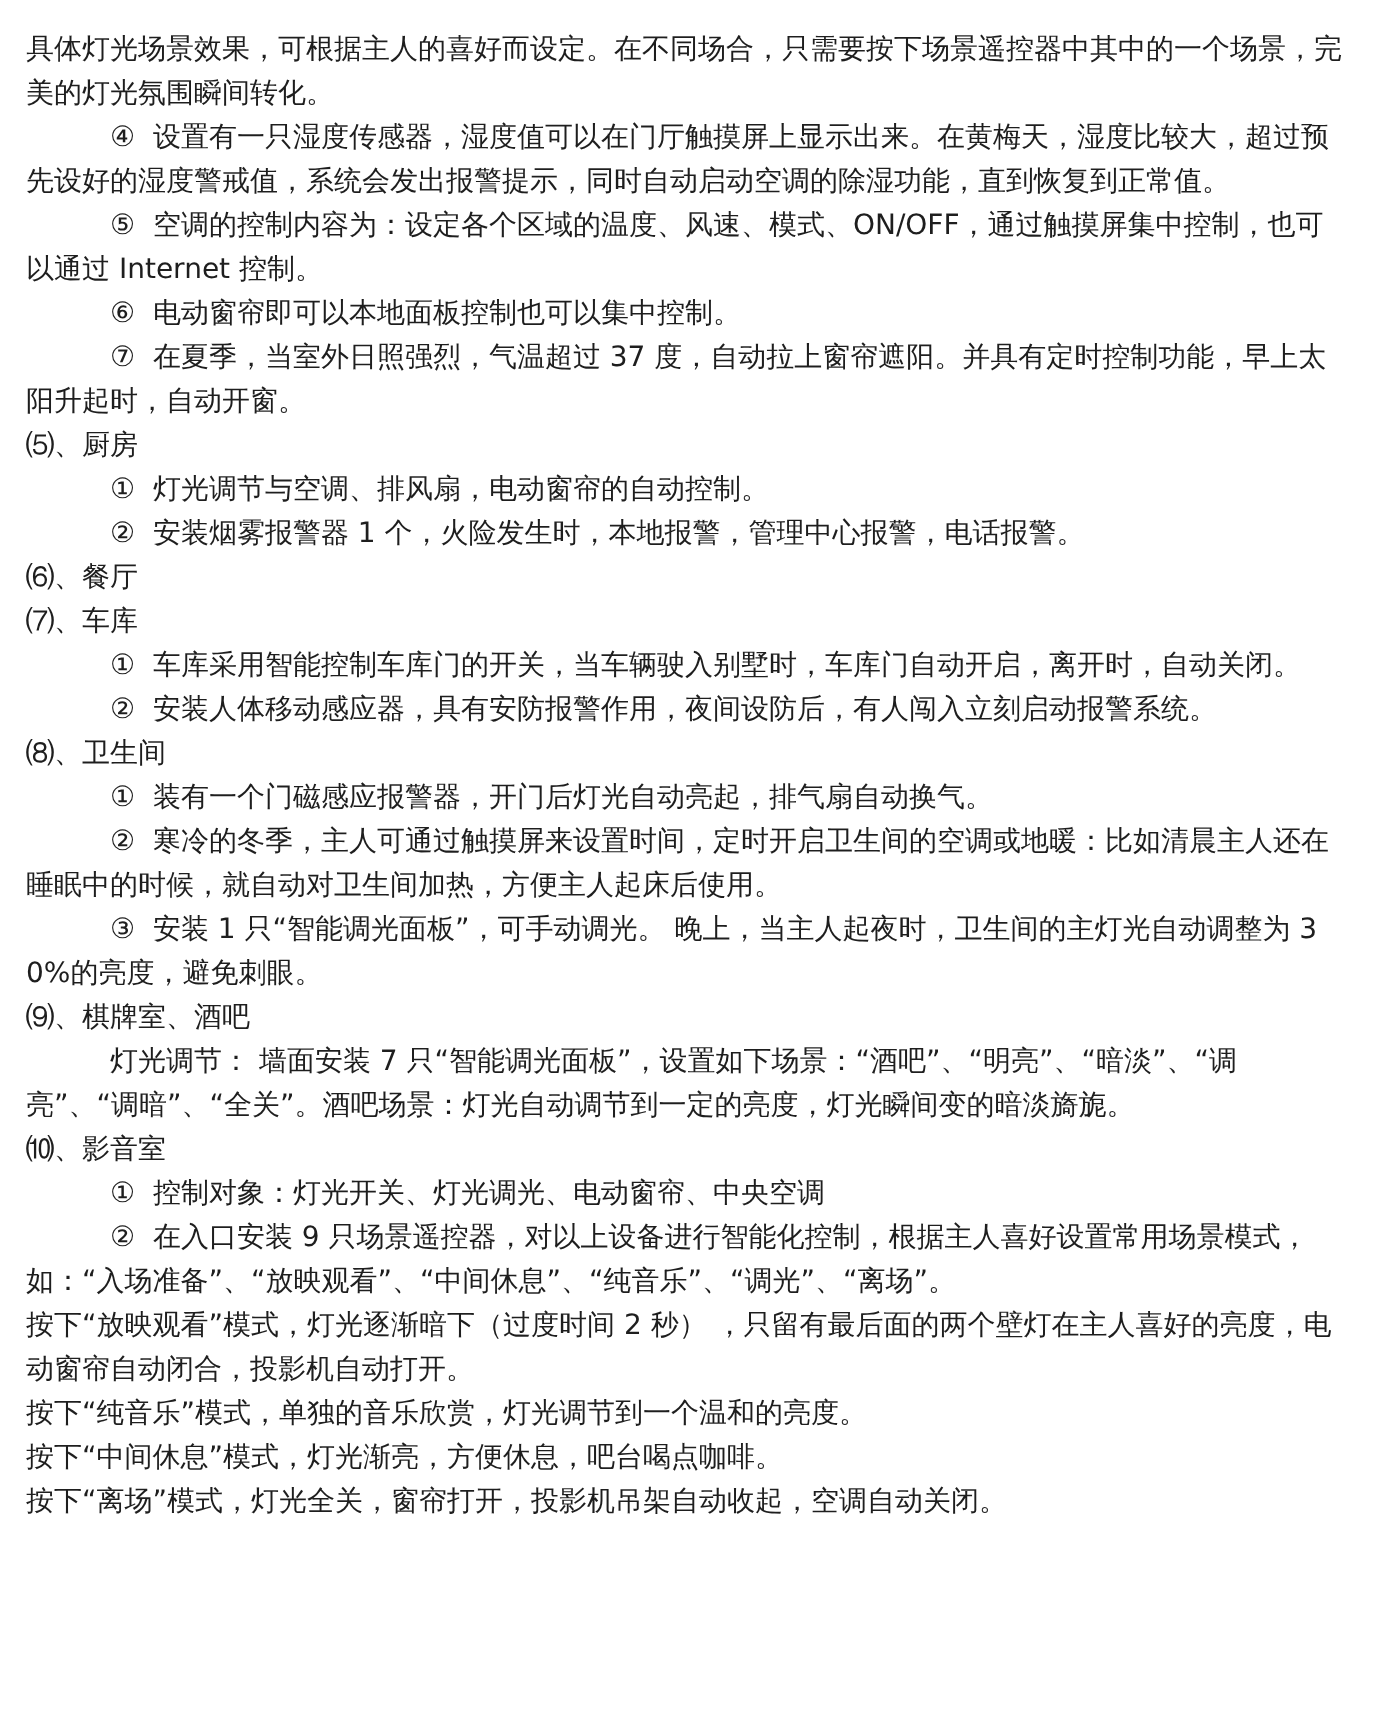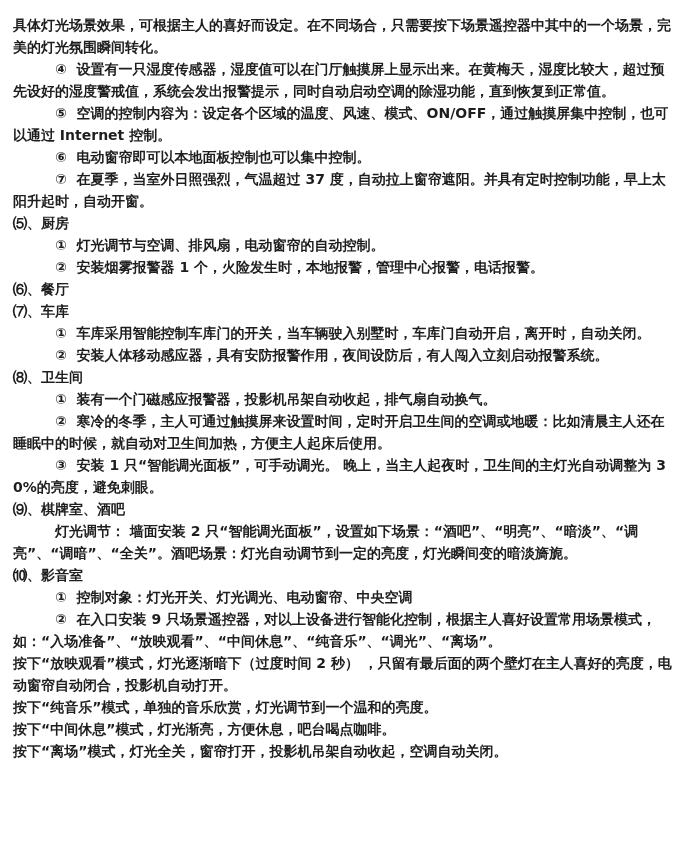--- a/index.html
+++ b/index.html
@@ -17,21 +17,20 @@
     font-size: 14px;
     line-height: 22px;
     color: #1e1e1e;
     overflow: hidden;
   }
   .page p {
     margin: 0;
     padding: 0;
     white-space: pre-wrap;
     word-break: break-all;
-    font-weight: bold;
   }
   
   .page p.indent {
     text-indent: 42px;
   }
   
   .page p.section,
   .page p.flush {
     text-indent: 0;
   }
@@ -50,26 +49,26 @@
   <p class="indent">①  灯光调节与空调、排风扇，电动窗帘的自动控制。</p>
   <p class="indent">②  安装烟雾报警器 1 个，火险发生时，本地报警，管理中心报警，电话报警。</p>
 
   <p class="section">⑹、餐厅</p>
 
   <p class="section">⑺、车库</p>
   <p class="indent">①  车库采用智能控制车库门的开关，当车辆驶入别墅时，车库门自动开启，离开时，自动关闭。</p>
   <p class="indent">②  安装人体移动感应器，具有安防报警作用，夜间设防后，有人闯入立刻启动报警系统。</p>
 
   <p class="section">⑻、卫生间</p>
-  <p class="indent">①  装有一个门磁感应报警器，投影机吊架自动收起，排气扇自动换气。</p>
+  <p class="indent">①  装有一个门磁感应报警器，开门后灯光自动亮起，排气扇自动换气。</p>
   <p class="indent">②  寒冷的冬季，主人可通过触摸屏来设置时间，定时开启卫生间的空调或地暖：比如清晨主人还在睡眠中的时候，就自动对卫生间加热，方便主人起床后使用。</p>
   <p class="indent">③  安装 1 只“智能调光面板”，可手动调光。 晚上，当主人起夜时，卫生间的主灯光自动调整为 30%的亮度，避免刺眼。</p>
 
   <p class="section">⑼、棋牌室、酒吧</p>
-  <p class="indent">灯光调节： 墙面安装 2 只“智能调光面板”，设置如下场景：“酒吧”、“明亮”、“暗淡”、“调亮”、“调暗”、“全关”。酒吧场景：灯光自动调节到一定的亮度，灯光瞬间变的暗淡旖旎。</p>
+  <p class="indent">灯光调节： 墙面安装 7 只“智能调光面板”，设置如下场景：“酒吧”、“明亮”、“暗淡”、“调亮”、“调暗”、“全关”。酒吧场景：灯光自动调节到一定的亮度，灯光瞬间变的暗淡旖旎。</p>
 
   <p class="section">⑽、影音室</p>
   <p class="indent">①  控制对象：灯光开关、灯光调光、电动窗帘、中央空调</p>
   <p class="indent">②  在入口安装 9 只场景遥控器，对以上设备进行智能化控制，根据主人喜好设置常用场景模式，如：“入场准备”、“放映观看”、“中间休息”、“纯音乐”、“调光”、“离场”。</p>
   <p class="flush">按下“放映观看”模式，灯光逐渐暗下（过度时间 2 秒） ，只留有最后面的两个壁灯在主人喜好的亮度，电动窗帘自动闭合，投影机自动打开。</p>
   <p class="flush">按下“纯音乐”模式，单独的音乐欣赏，灯光调节到一个温和的亮度。</p>
   <p class="flush">按下“中间休息”模式，灯光渐亮，方便休息，吧台喝点咖啡。</p>
   <p class="flush">按下“离场”模式，灯光全关，窗帘打开，投影机吊架自动收起，空调自动关闭。</p>
 </div>
 

